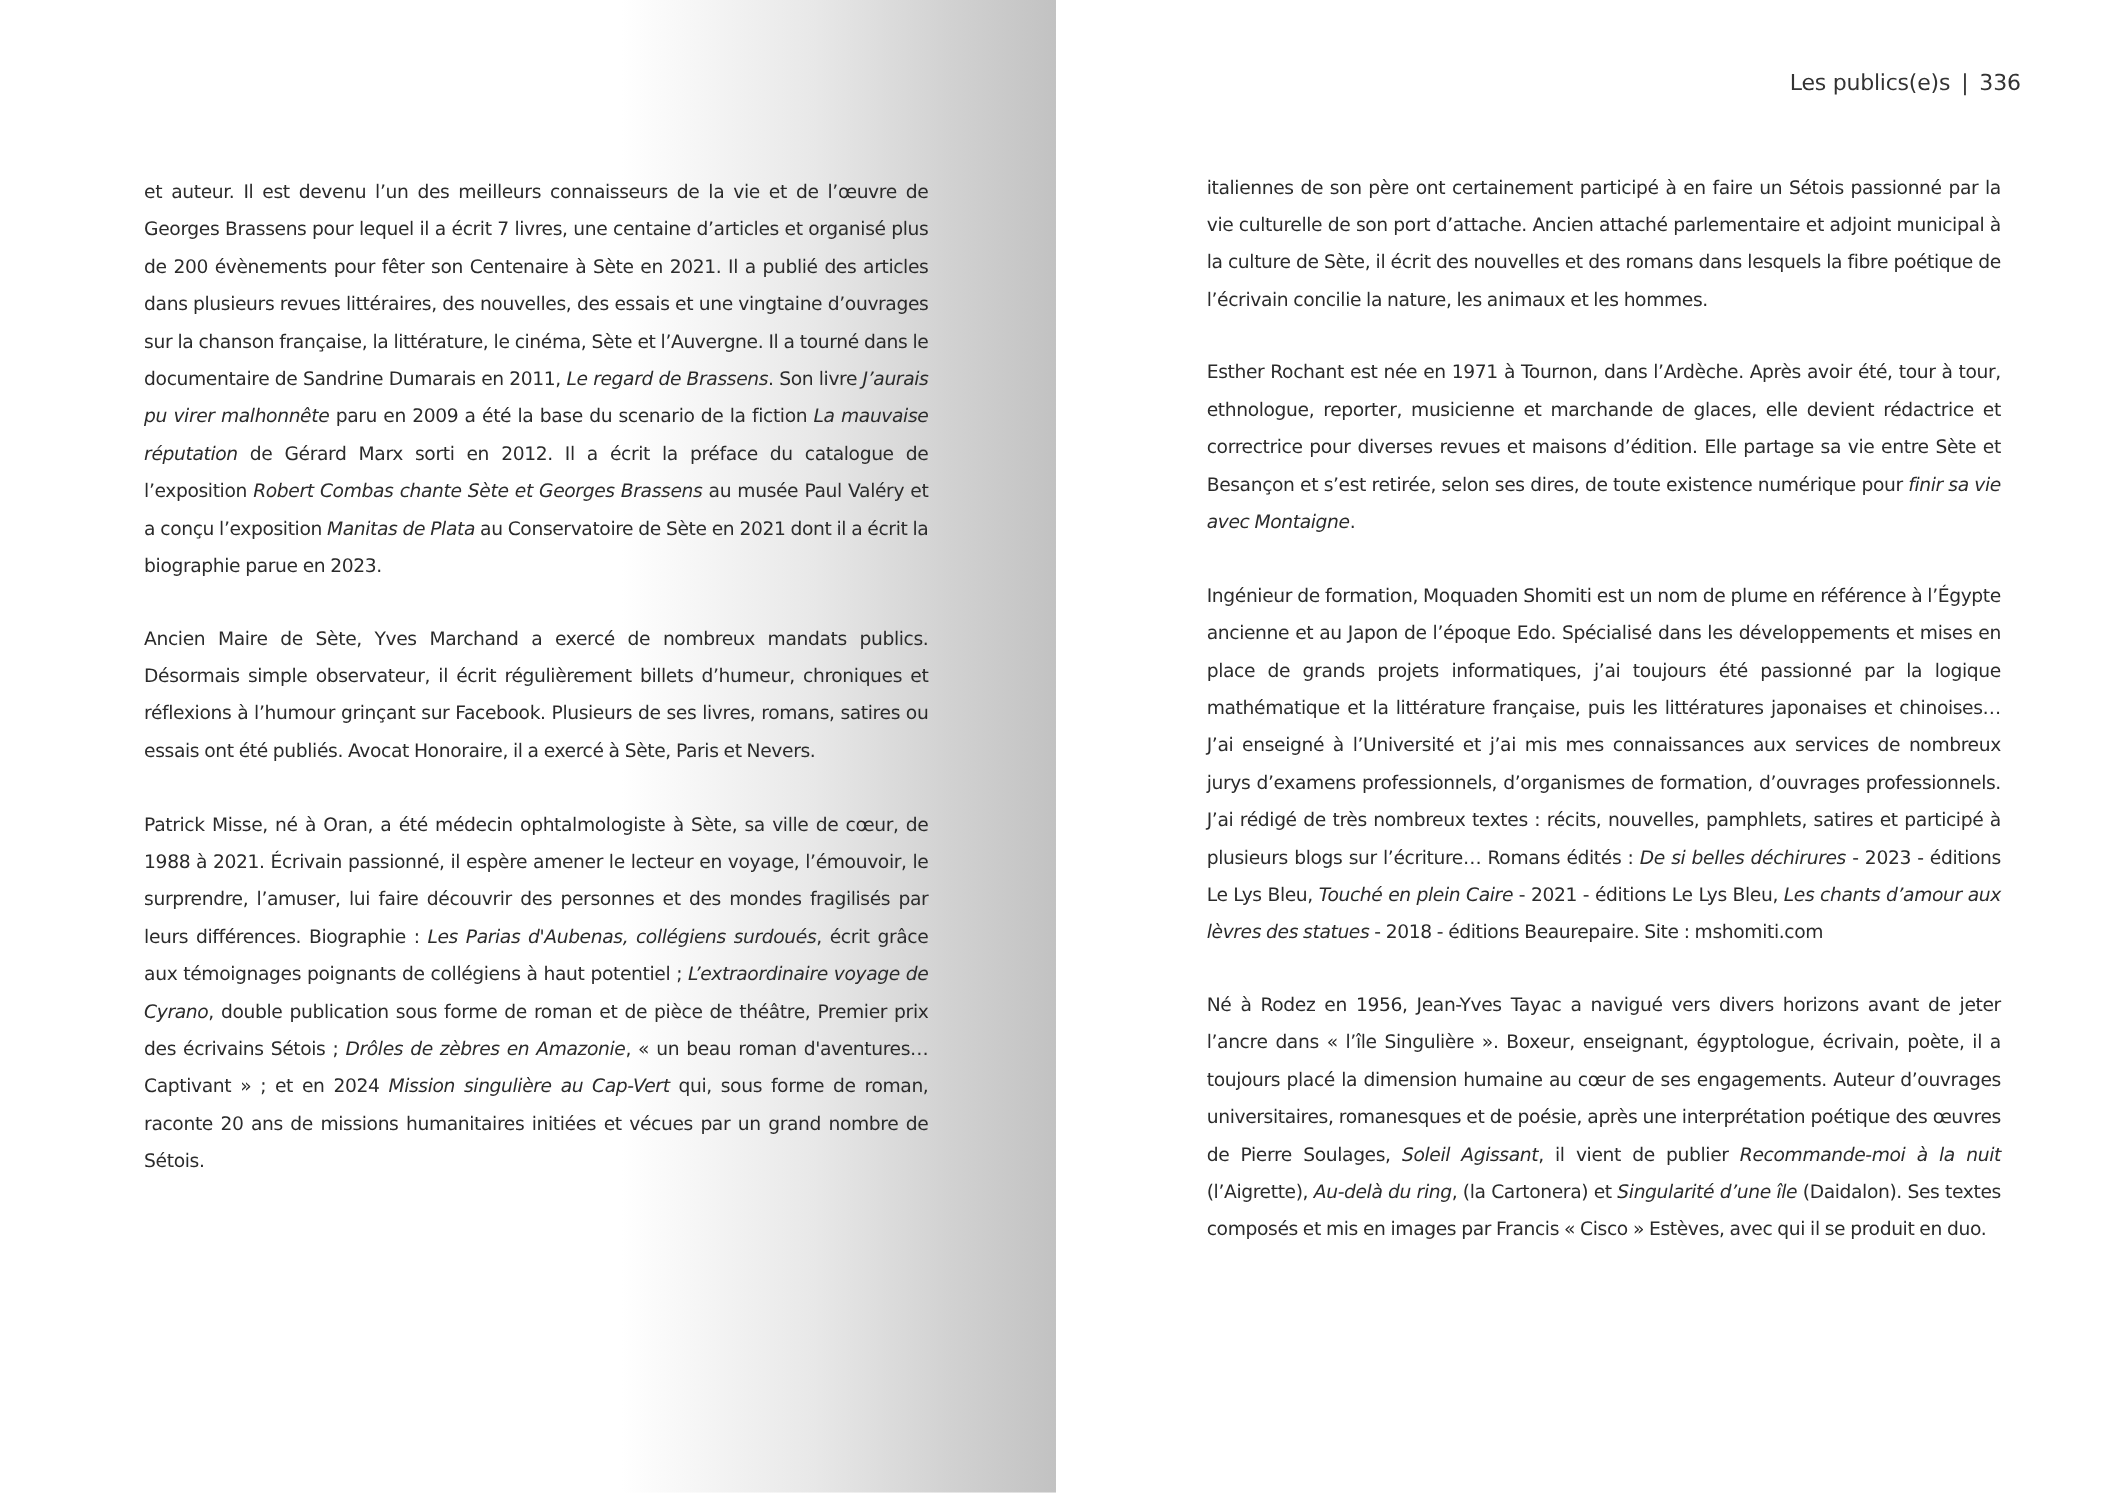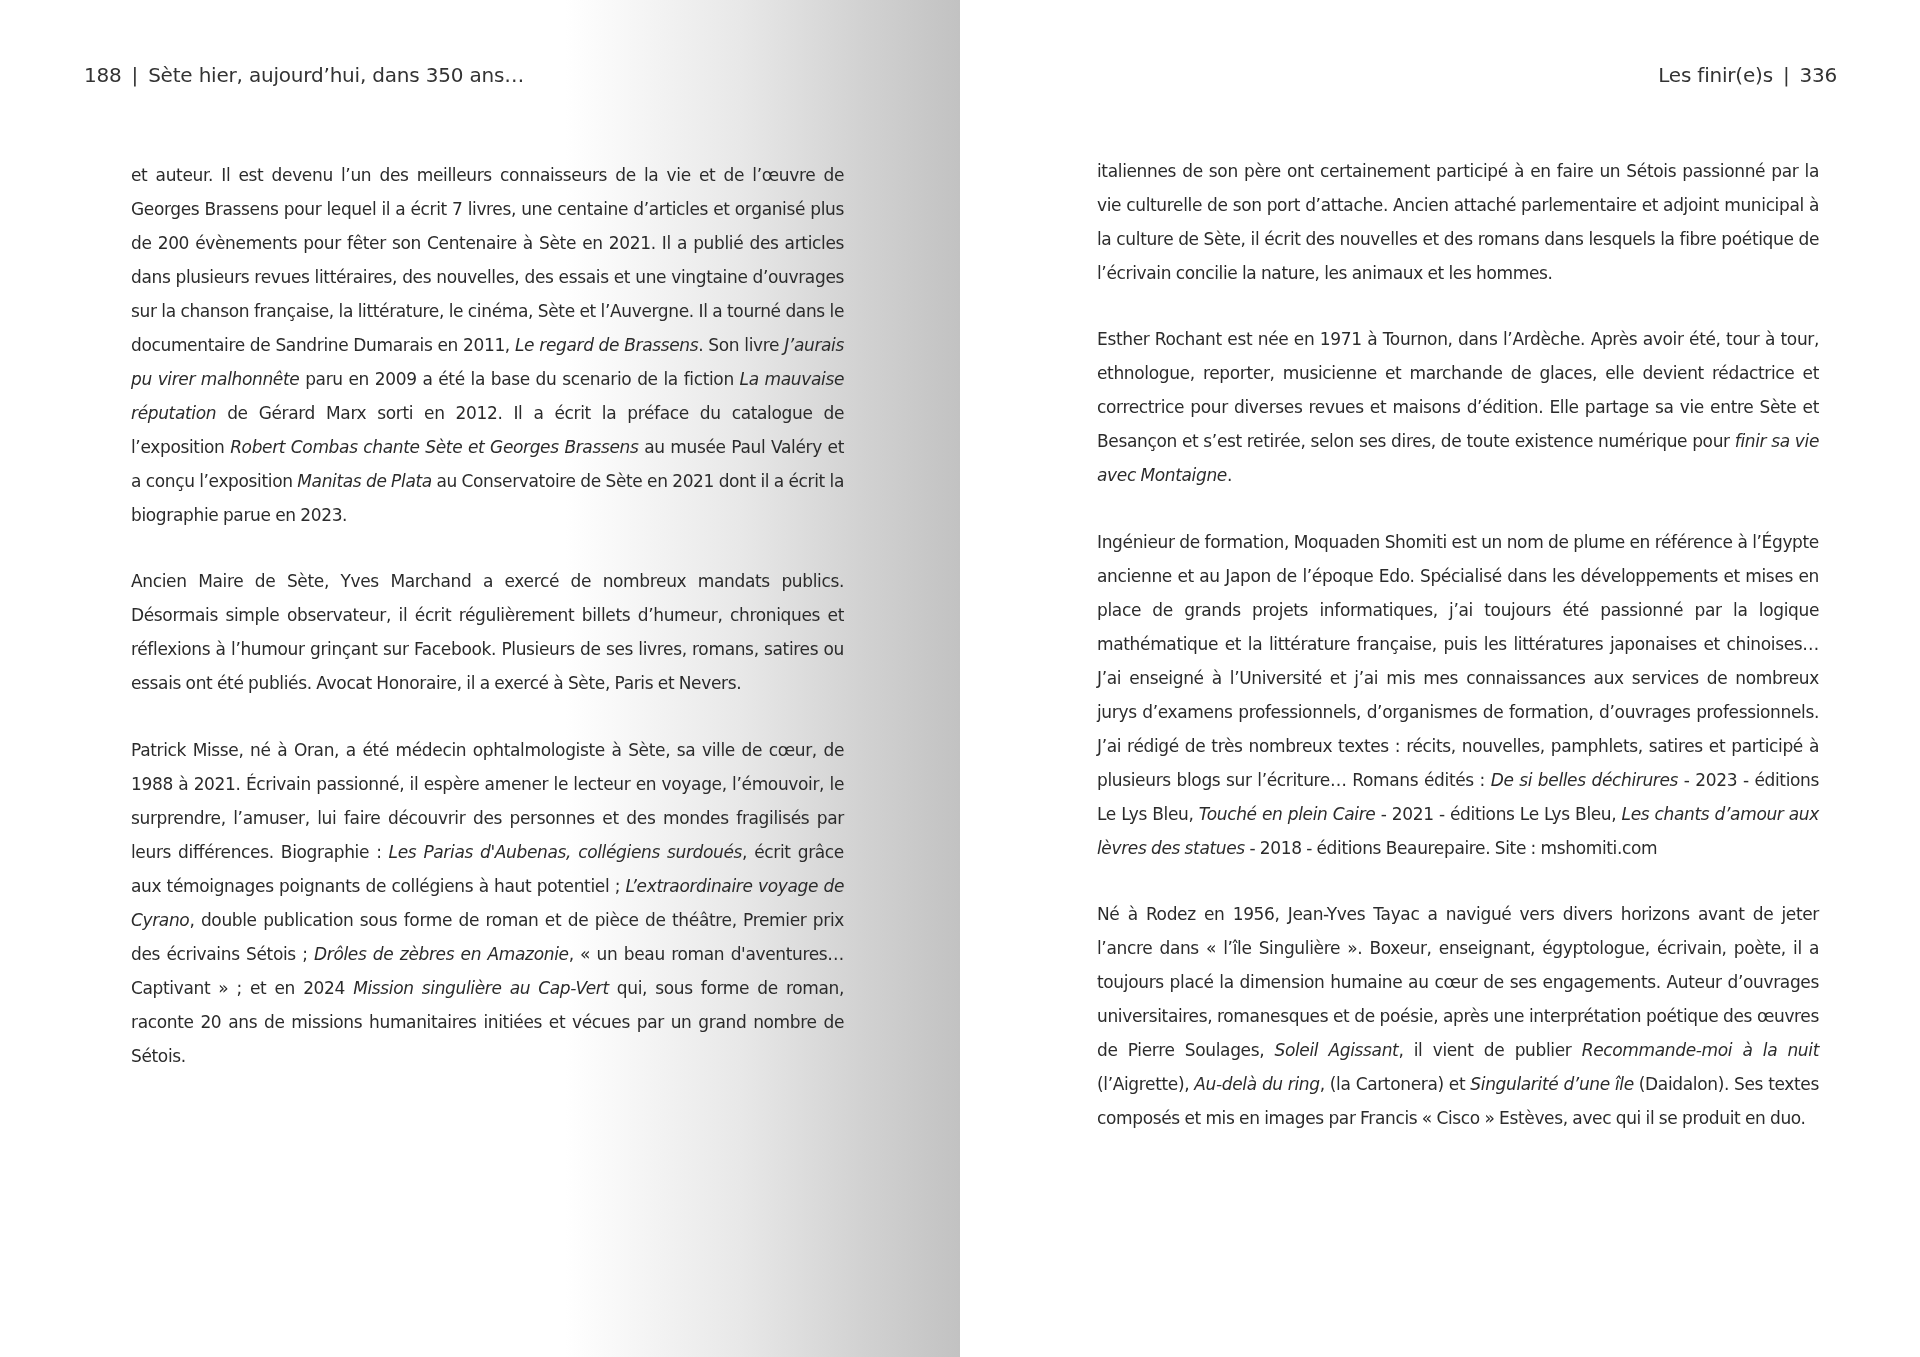--- a/index.html
+++ b/index.html
@@ -34,33 +34,30 @@
   .col-right { left: 137px; width: 722px; top: 154px; }
   .para { margin: 0 0 32.4px 0; }
   .para:last-child { margin-bottom: 0; }
   .name { font-weight: normal; }
   .title { font-style: italic; }
 </style>
 </head>
 <body>
 
 <div class="page page-left">
-  <div class="running-head rh-left">
-    <span>188</span><span class="sep">|</span><span>Sète hier, aujourd’hui, dans 350 ans…</span>
-  </div>
   <div class="column col-left">
       <p class="para"><span>et auteur. Il est devenu l’un des meilleurs connaisseurs de la vie et de l’œuvre de Georges Brassens pour lequel il a écrit 7 livres, une centaine d’articles et organisé plus de 200 évènements pour fêter son Centenaire à Sète en 2021. Il a publié des articles dans plusieurs revues littéraires, des nouvelles, des essais et une vingtaine d’ouvrages sur la chanson française, la littérature, le cinéma, Sète et l’Auvergne. Il a tourné dans le documentaire de Sandrine Dumarais en 2011, </span><span class="title">Le regard de Brassens</span><span>. Son livre </span><span class="title">J’aurais pu virer malhonnête</span><span> paru en 2009 a été la base du scenario de la fiction </span><span class="title">La mauvaise réputation</span><span> de Gérard Marx sorti en 2012. Il a écrit la préface du catalogue de l’exposition </span><span class="title">Robert Combas chante Sète et Georges Brassens</span><span> au musée Paul Valéry et a conçu l’exposition </span><span class="title">Manitas de Plata</span><span> au Conservatoire de Sète en 2021 dont il a écrit la biographie parue en 2023.</span></p>
       <p class="para"><span>Ancien Maire de Sète, </span><span class="name">Yves Marchand</span><span> a exercé de nombreux mandats publics. Désormais simple observateur, il écrit régulièrement billets d’humeur, chroniques et réflexions à l’humour grinçant sur Facebook. Plusieurs de ses livres, romans, satires ou essais ont été publiés. Avocat Honoraire, il a exercé à Sète, Paris et Nevers.</span></p>
       <p class="para"><span class="name">Patrick Misse</span><span>, né à Oran, a été médecin ophtalmologiste à Sète, sa ville de cœur, de 1988 à 2021. Écrivain passionné, il espère amener le lecteur en voyage, l’émouvoir, le surprendre, l’amuser, lui faire découvrir des personnes et des mondes fragilisés par leurs différences. Biographie : </span><span class="title">Les Parias d'Aubenas, collégiens surdoués</span><span>, écrit grâce aux témoignages poignants de collégiens à haut potentiel ; </span><span class="title">L’extraordinaire voyage de Cyrano</span><span>, double publication sous forme de roman et de pièce de théâtre, Premier prix des écrivains Sétois ; </span><span class="title">Drôles de zèbres en Amazonie</span><span>, « un beau roman d'aventures… Captivant » ; et en 2024 </span><span class="title">Mission singulière au Cap-Vert</span><span> qui, sous forme de roman, raconte 20 ans de missions humanitaires initiées et vécues par un grand nombre de Sétois.</span></p>
     </div>
 </div>
 
 <div class="page page-right">
   <div class="running-head rh-right">
-    <span>Les finir(e)s</span><span class="sep">|</span><span>336</span>
+    <span>Les publics(e)s</span><span class="sep">|</span><span>336</span>
   </div>
   <div class="column col-right">
       <p class="para"><span>italiennes de son père ont certainement participé à en faire un Sétois passionné par la vie culturelle de son port d’attache. Ancien attaché parlementaire et adjoint municipal à la culture de Sète, il écrit des nouvelles et des romans dans lesquels la fibre poétique de l’écrivain concilie la nature, les animaux et les hommes.</span></p>
       <p class="para"><span class="name">Esther Rochant</span><span> est née en 1971 à Tournon, dans l’Ardèche. Après avoir été, tour à tour, ethnologue, reporter, musicienne et marchande de glaces, elle devient rédactrice et correctrice pour diverses revues et maisons d’édition. Elle partage sa vie entre Sète et Besançon et s’est retirée, selon ses dires, de toute existence numérique pour </span><span class="title">finir sa vie avec Montaigne</span><span>.</span></p>
       <p class="para"><span>Ingénieur de formation, </span><span class="name">Moquaden Shomiti</span><span> est un nom de plume en référence à l’Égypte ancienne et au Japon de l’époque Edo. Spécialisé dans les développements et mises en place de grands projets informatiques, j’ai toujours été passionné par la logique mathématique et la littérature française, puis les littératures japonaises et chinoises… J’ai enseigné à l’Université et j’ai mis mes connaissances aux services de nombreux jurys d’examens professionnels, d’organismes de formation, d’ouvrages professionnels. J’ai rédigé de très nombreux textes : récits, nouvelles, pamphlets, satires et participé à plusieurs blogs sur l’écriture… Romans édités : </span><span class="title">De si belles déchirures</span><span> - 2023 - éditions Le Lys Bleu, </span><span class="title">Touché en plein Caire</span><span> - 2021 - éditions Le Lys Bleu, </span><span class="title">Les chants d’amour aux lèvres des statues</span><span> - 2018 - éditions Beaurepaire. Site : mshomiti.com</span></p>
       <p class="para"><span>Né à Rodez en 1956, </span><span class="name">Jean-Yves Tayac</span><span> a navigué vers divers horizons avant de jeter l’ancre dans « l’île Singulière ». Boxeur, enseignant, égyptologue, écrivain, poète, il a toujours placé la dimension humaine au cœur de ses engagements. Auteur d’ouvrages universitaires, romanesques et de poésie, après une interprétation poétique des œuvres de Pierre Soulages, </span><span class="title">Soleil Agissant</span><span>, il vient de publier </span><span class="title">Recommande-moi à la nuit</span><span> (l’Aigrette), </span><span class="title">Au-delà du ring</span><span>, (la Cartonera) et </span><span class="title">Singularité d’une île</span><span> (Daidalon). Ses textes composés et mis en images par Francis « Cisco » Estèves, avec qui il se produit en duo.</span></p>
     </div>
 </div>
 
 </body></html>

